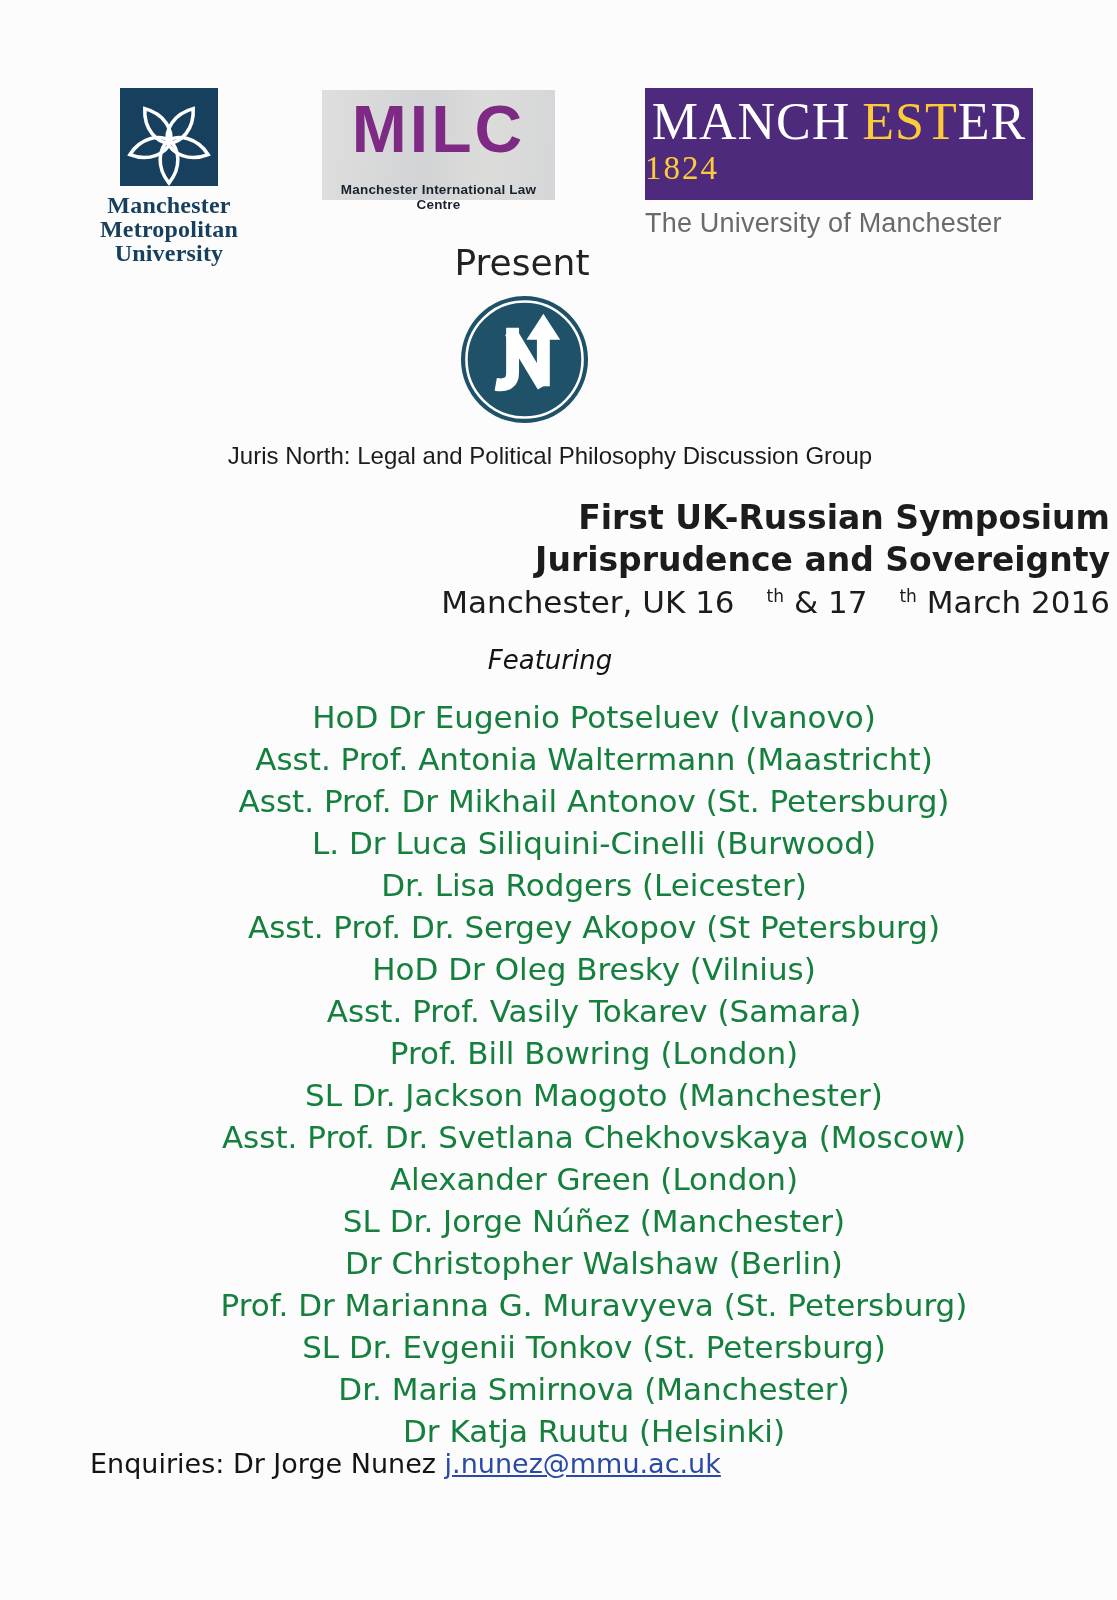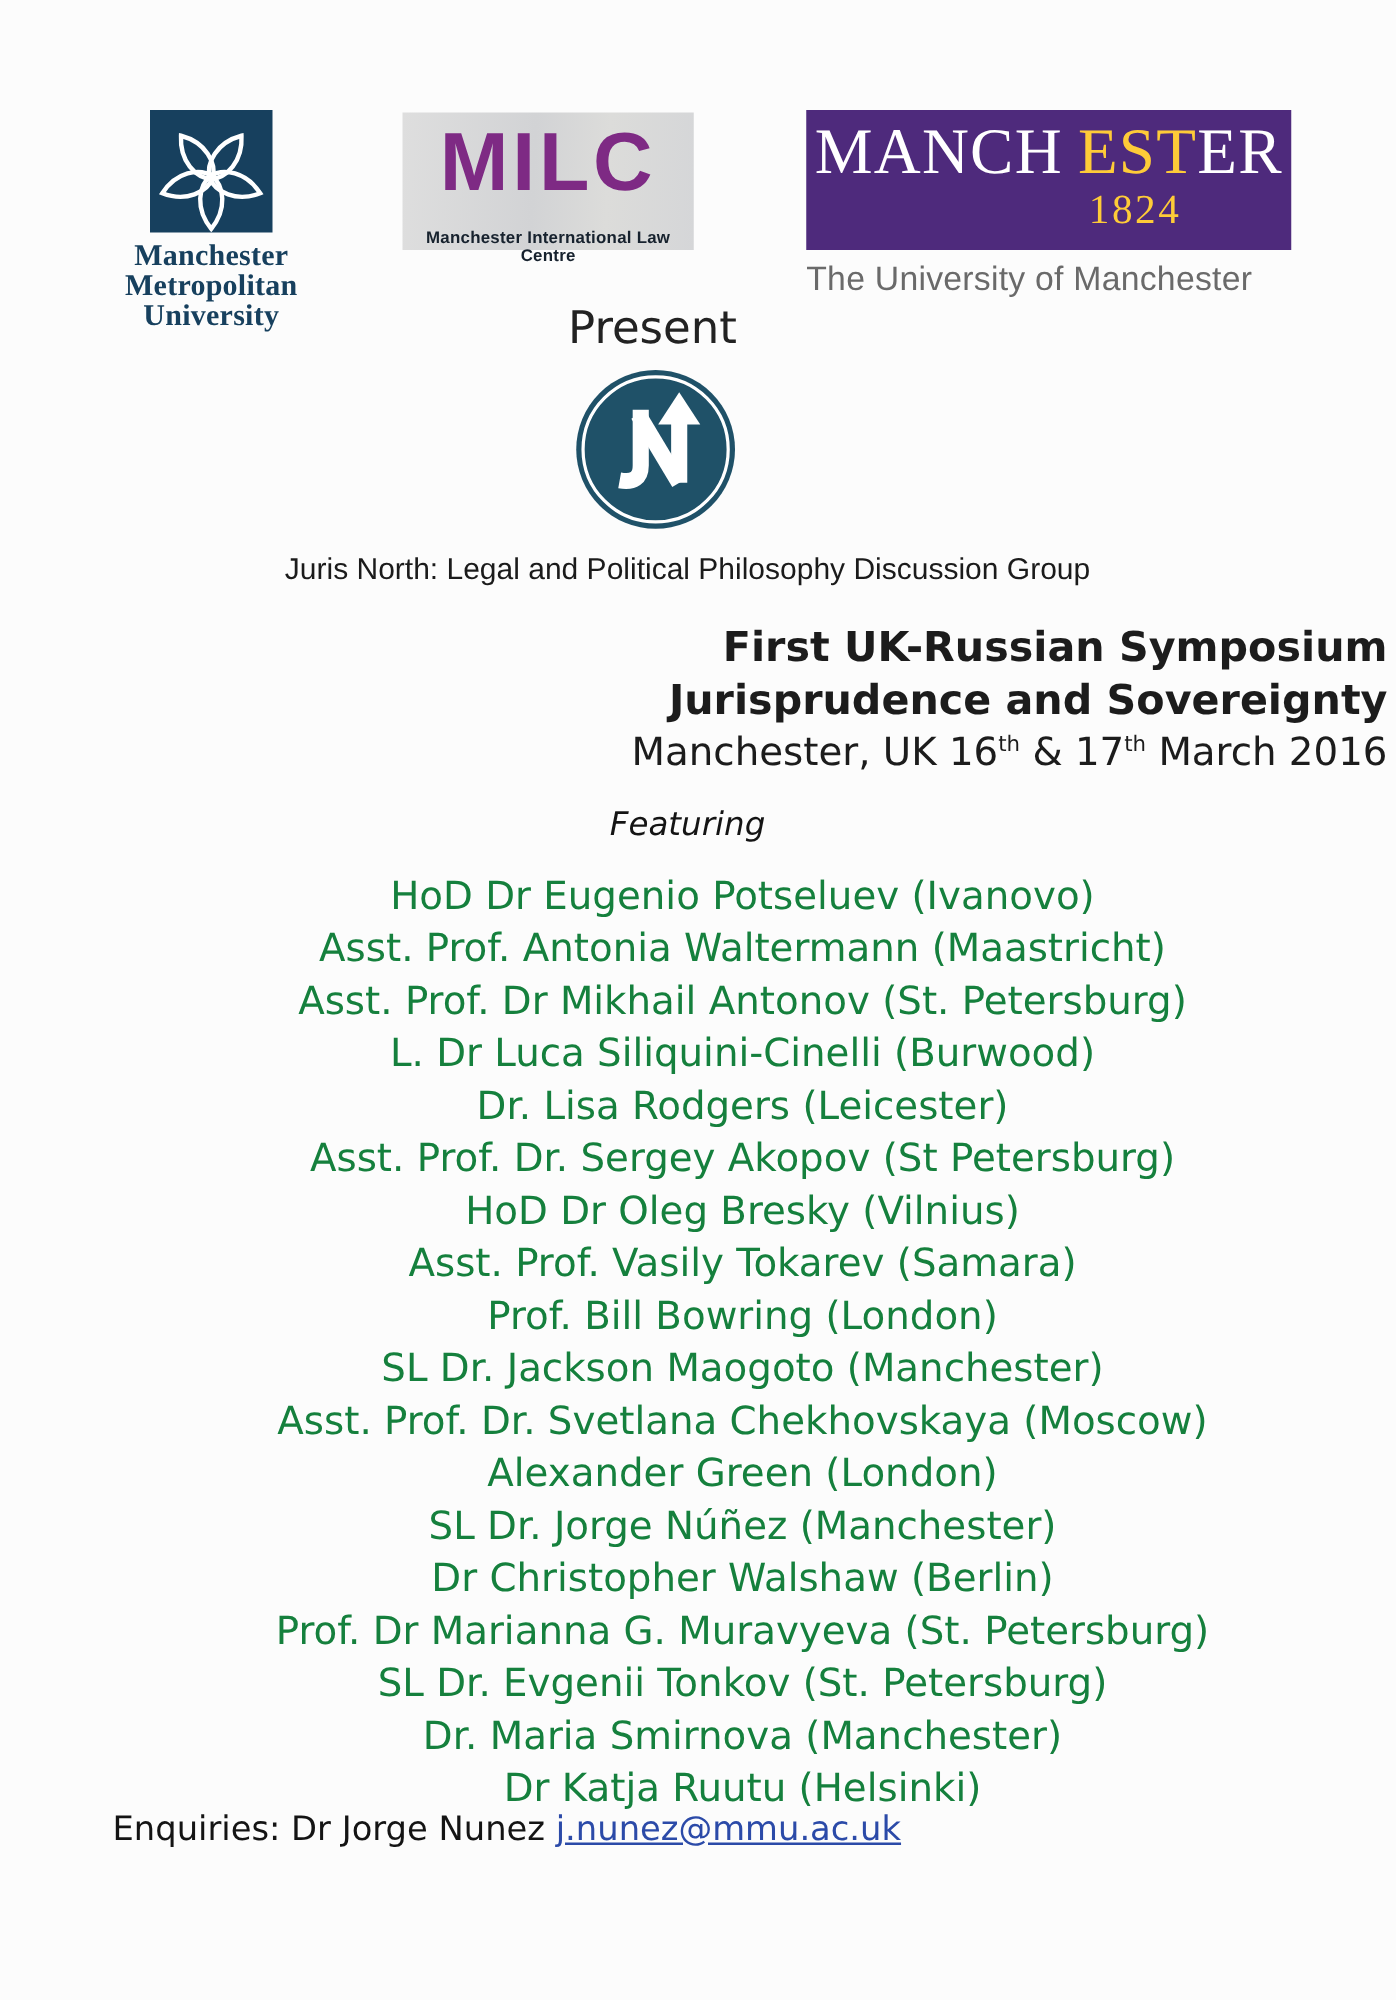--- a/index.html
+++ b/index.html
@@ -32,39 +32,39 @@
 
   .uom{left:645px; top:88px; width:388px;}
   .uom-box{width:388px; height:112px; background:#4e2a7c; padding-top:6px; box-sizing:border-box;}
   .uom-word{
     font-family:"Liberation Serif", serif; font-size:52px; line-height:56px;
     color:#ffffff; text-align:center; letter-spacing:1px;
   }
   .uom-gold{color:#fecb38;margin-left:12px;}
   .uom-year{
     font-family:"Liberation Serif", serif; font-size:33px; line-height:36px;
-    color:#fecb38; text-align:right; padding-right:88px; letter-spacing:2px;
+    color:#fecb38; padding-right:88px; letter-spacing:2px;
   }
   .uom-subtitle{
     margin-top:8px; font-family:"Liberation Sans", sans-serif;
     font-size:27px; color:#6a6a6a; letter-spacing:0.2px;
   }
 
   
   .present{left:382px; top:242px; width:280px; text-align:center;
     font-size:36px; color:#222222;}
   .jn{left:459px; top:294px; width:131px; height:131px;}
 
   
   .group-line{left:0; top:418px; width:1100px; text-align:center;
     font-family:"Liberation Sans", sans-serif; font-size:24px; color:#1b1b1b;margin-top:24px;}
   .title-block{left:0; top:497px; width:1110px; text-align:right; line-height:42px;}
   .title-bold{font-weight:bold; font-size:33px;}
   .title-date{font-size:31px;}
-  .title-date sup{font-size:55%; vertical-align:super; line-height:0;}
+  .title-date sup{font-size:55%; vertical-align:super; line-height:0;margin-left:32px;}
   .featuring{left:0; top:645px; width:1100px; text-align:center;
     font-style:italic; font-size:26px; color:#141414;}
   .speakers{left:0; top:696px; width:1100px; text-align:center;
     font-size:31px; line-height:42px; color:#15803d;padding-left:44px;}
   .enquiries{left:90px; top:1448px; font-size:27px; color:#141414;}
   .enquiries a{color:#2b4aa8; text-decoration:underline;margin-top:32px;}
 </style>
 </head>
 <body>
 

